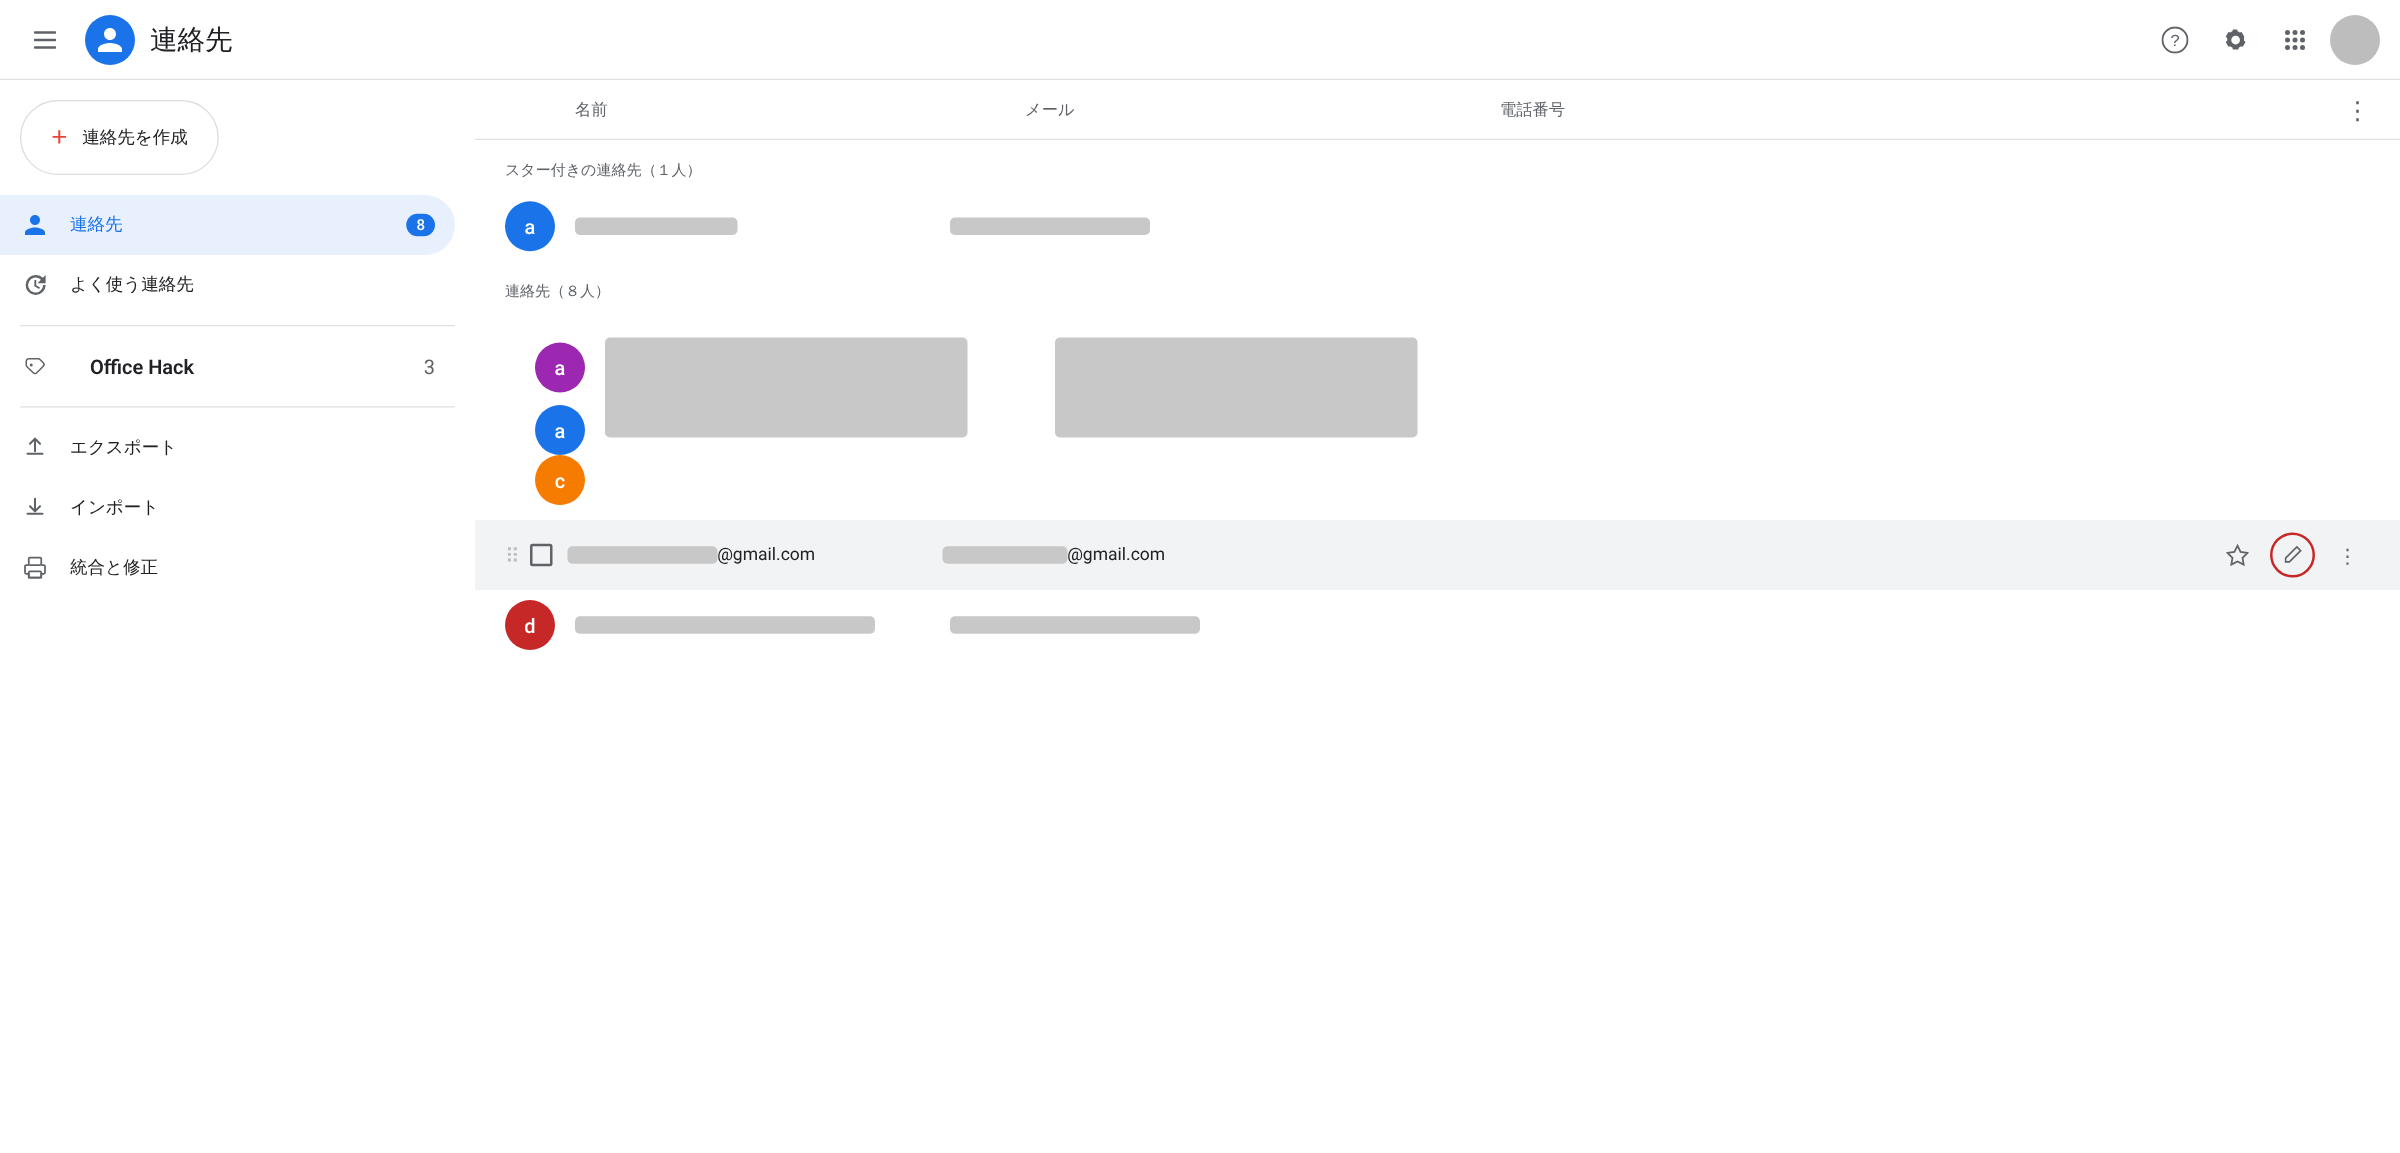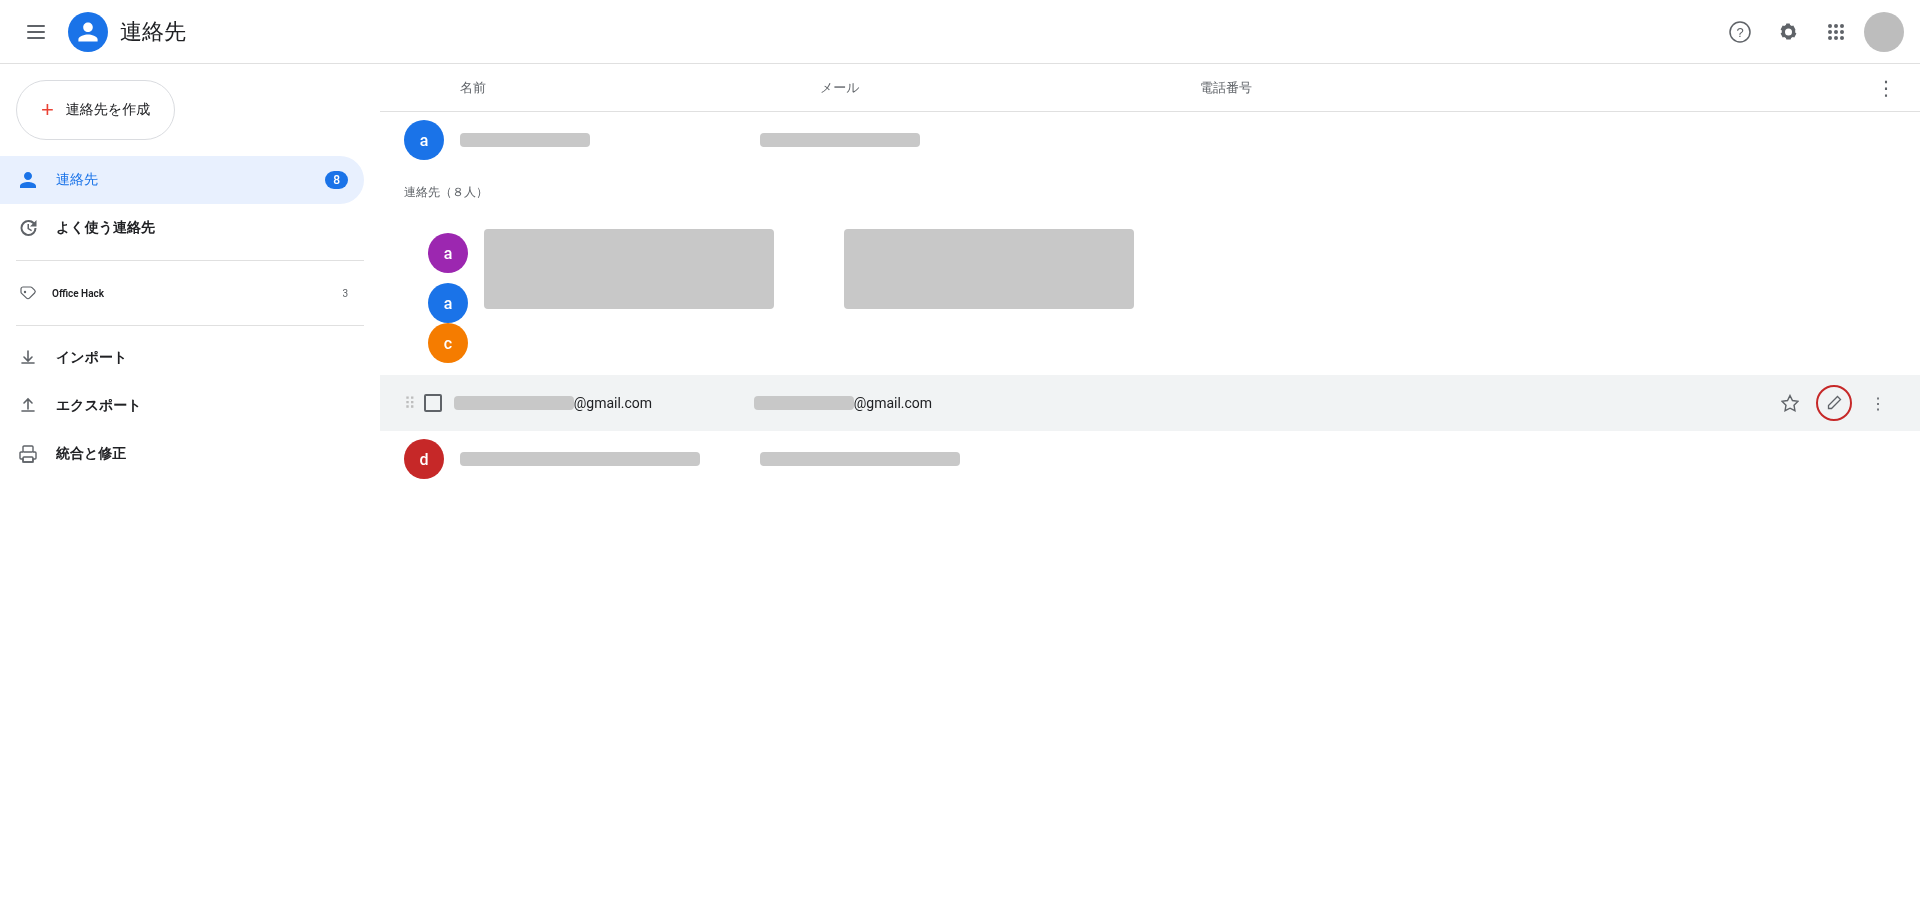--- a/index.html
+++ b/index.html
@@ -155,21 +155,21 @@
     }
     .sidebar-nav-item .nav-icon {
       font-size: 18px;
       width: 24px; height: 24px;
       display: flex; align-items: center; justify-content: center;
       color: #5f6368;
     }
     .sidebar-nav-item.active .nav-icon { color: #1a73e8; }
     .sidebar-nav-item .nav-label {
       flex: 1;
-      font-weight: 700;
+      font-weight: 400;
     }
     .sidebar-nav-item.active .nav-label { font-weight: 500; }
     .nav-badge {
       background: #1a73e8;
       color: white;
       border-radius: 12px;
       padding: 2px 8px;
       font-size: 12px;
       font-weight: 500;
     }
@@ -189,27 +189,27 @@
     }
     .label-icon {
       font-size: 16px;
       color: #5f6368;
       width: 24px;
       display: flex; align-items: center;
     }
     .label-item {
       display: flex;
       align-items: center;
-      gap: 12px;
+      gap: 32px;
       padding: 0 16px;
       height: 48px;
       cursor: pointer;
       border-radius: 0 24px 24px 0;
       margin-right: 16px;
-      font-size: 10px;
+      font-size: 16px;
     }
     .label-item .label-name { flex: 1; font-weight: 600; }
     .label-item .label-count { color: #5f6368; }
     .label-tag-icon {
       width: 24px; height: 24px;
       display: flex; align-items: center; justify-content: center;
       color: #5f6368;
     }
 
     
@@ -418,35 +418,35 @@
       <span class="label-name">Office Hack</span>
       <span class="label-count">3</span>
     </div>
 
 
     <div class="sidebar-divider"></div>
 
     <div class="sidebar-nav-item">
       <span class="nav-icon">
         <svg width="20" height="20" viewBox="0 0 20 20" fill="none">
+          <path d="M10 13V3M6 7l4-4 4 4" stroke="#5f6368" stroke-width="1.6" stroke-linecap="round" fill="none"></path>
+          <path d="M4 15h12" stroke="#5f6368" stroke-width="1.6" stroke-linecap="round"></path>
+        </svg>
+      </span>
+      <span class="nav-label">エクスポート</span>
+    </div>
+
+    <div class="sidebar-nav-item">
+      <span class="nav-icon">
+        <svg width="20" height="20" viewBox="0 0 20 20" fill="none">
           <path d="M10 3v10M6 9l4 4 4-4" stroke="#5f6368" stroke-width="1.6" stroke-linecap="round" fill="none"></path>
           <path d="M4 15h12" stroke="#5f6368" stroke-width="1.6" stroke-linecap="round"></path>
         </svg>
       </span>
       <span class="nav-label">インポート</span>
-    </div>
-
-    <div class="sidebar-nav-item">
-      <span class="nav-icon">
-        <svg width="20" height="20" viewBox="0 0 20 20" fill="none">
-          <path d="M10 13V3M6 7l4-4 4 4" stroke="#5f6368" stroke-width="1.6" stroke-linecap="round" fill="none"></path>
-          <path d="M4 15h12" stroke="#5f6368" stroke-width="1.6" stroke-linecap="round"></path>
-        </svg>
-      </span>
-      <span class="nav-label">エクスポート</span>
     </div>
 
     <div class="sidebar-nav-item">
       <span class="nav-icon">
         <svg width="20" height="20" viewBox="0 0 20 20" fill="none">
           <rect x="5" y="2" width="10" height="6" rx="1" stroke="#5f6368" stroke-width="1.4" fill="none"></rect>
           <path d="M5 8H3a1 1 0 0 0-1 1v5a1 1 0 0 0 1 1h2v3h10v-3h2a1 1 0 0 0 1-1V9a1 1 0 0 0-1-1h-2" stroke="#5f6368" stroke-width="1.4" fill="none"></path>
           <rect x="5" y="13" width="10" height="5" rx="1" stroke="#5f6368" stroke-width="1.4" fill="none"></rect>
         </svg>
       </span>
@@ -460,20 +460,21 @@
     <div class="contacts-table-header">
       <div style="width:56px;"></div>
       <div class="col-name">名前</div>
       <div class="col-email">メール</div>
       <div class="col-phone">電話番号</div>
       <div class="col-actions">
         <span style="color:#5f6368;font-size:20px;">⋮</span>
       </div>
     </div>
 
+    <div class="section-header">スター付きの連絡先（１人）</div>
 
     <div class="contact-row">
       <div class="contact-avatar avatar-blue">a</div>
       <div class="contact-name">
         <div class="blurred-block" style="width:130px;"></div>
       </div>
       <div class="contact-email">
         <div class="blurred-block" style="width:160px;"></div>
       </div>
       <div class="contact-phone"></div>

